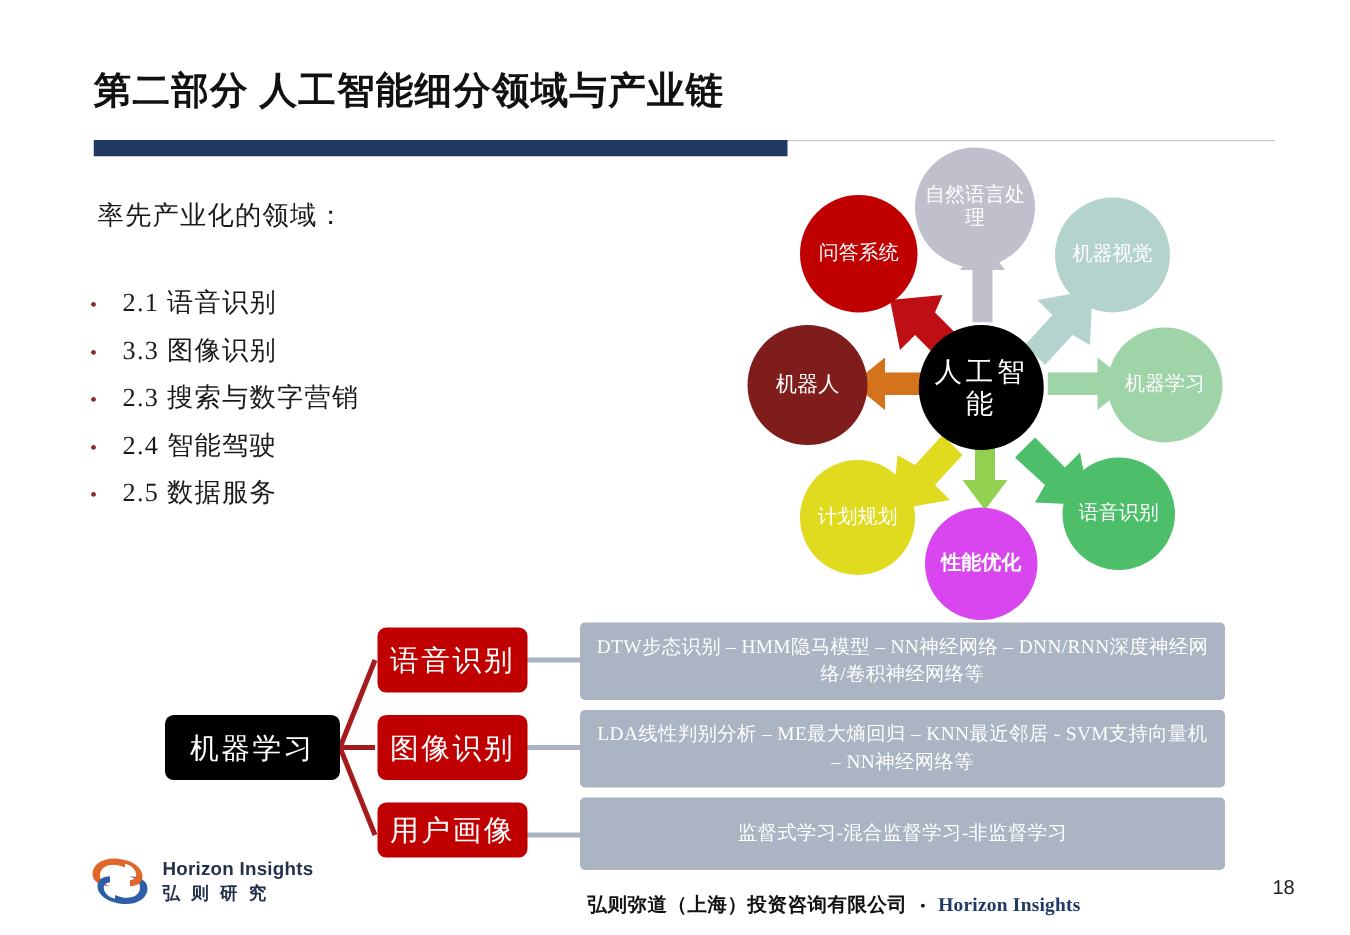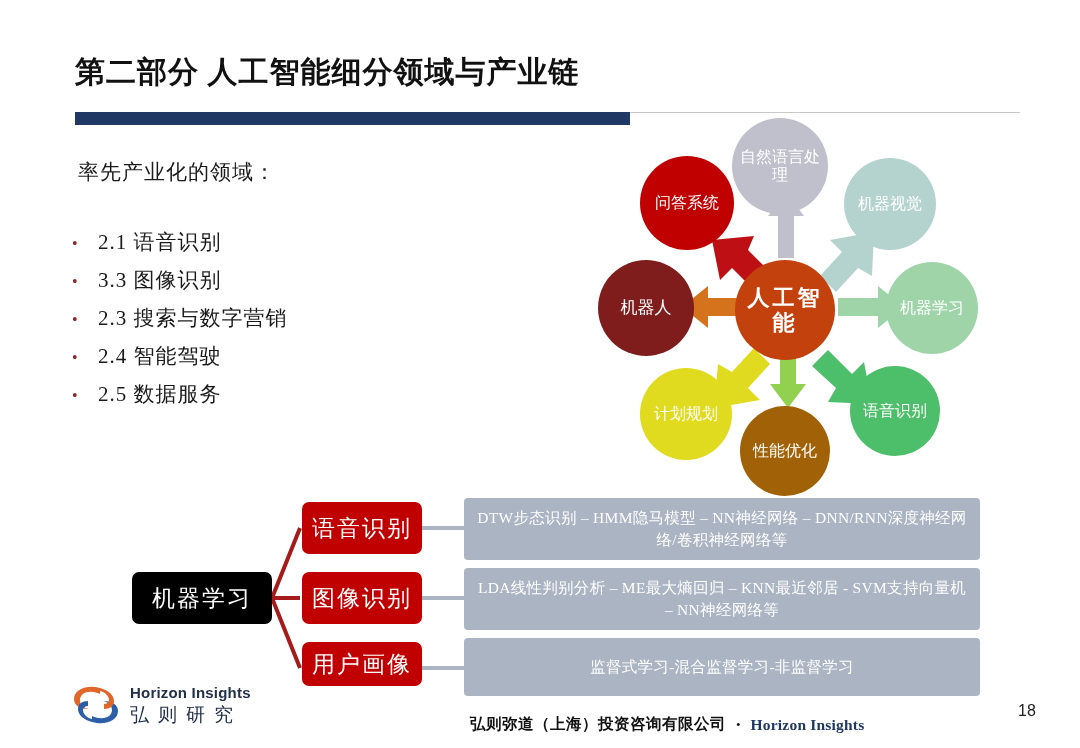--- a/index.html
+++ b/index.html
@@ -93,24 +93,24 @@
     display: flex;
     align-items: center;
     justify-content: center;
     text-align: center;
     color: #ffffff;
     line-height: 1.15;
     font-family: "Liberation Serif", "DejaVu Serif", serif;
   }
   .node-circle span { display: block; padding: 0 8px; }
   #node-center {
-    background: #c2410c;
+    background: #000000;
     font-size: 22px;
     letter-spacing: 3px;
-    font-weight: bold;
+    font-weight: normal;
   }
   .arrow-shape { position: absolute; }
 
   
   #tree-area {
     position: absolute;
     left: 120px;
     top: 490px;
     width: 900px;
     height: 210px;
@@ -165,22 +165,22 @@
     font-family: "Liberation Sans", "DejaVu Sans", sans-serif;
   }
   #logo-en {
     font-size: 15px;
     font-weight: bold;
     color: #23304a;
     letter-spacing: 0.2px;
     line-height: 1.25;
   }
   #logo-cn {
-    font-size: 19px;
-    font-weight: normal;
+    font-size: 14px;
+    font-weight: bold;
     color: #23304a;
     letter-spacing: 9px;
     line-height: 1.25;
   }
   #footer-center {
     position: absolute;
     left: 470px;
     top: 702px;
     display: flex;
     align-items: center;
@@ -283,21 +283,21 @@
   </div>
   <div class="node-circle" style="left:8px; top:142px; width:96px; height:96px; background:#7f1d1d; font-size:17px;">
     <span>机器人</span>
   </div>
   <div class="node-circle" style="left:296px; top:144px; width:92px; height:92px; background:#9ED4A8; font-size:16px;">
     <span>机器学习</span>
   </div>
   <div class="node-circle" style="left:50px; top:250px; width:92px; height:92px; background:#E0DB1E; font-size:16px;">
     <span>计划规划</span>
   </div>
-  <div class="node-circle" style="left:150px; top:288px; width:90px; height:90px; background:#a16207; font-size:16px;">
+  <div class="node-circle" style="left:150px; top:288px; width:90px; height:90px; background:#d946ef; font-size:16px;font-weight:bold;">
     <span>性能优化</span>
   </div>
   <div class="node-circle" style="left:260px; top:248px; width:90px; height:90px; background:#4DBE6A; font-size:16px;">
     <span>语音识别</span>
   </div>
 
   <div class="node-circle" id="node-center" style="left:145px; top:142px; width:100px; height:100px;">
     <span>人工智能</span>
   </div>
 </div>

